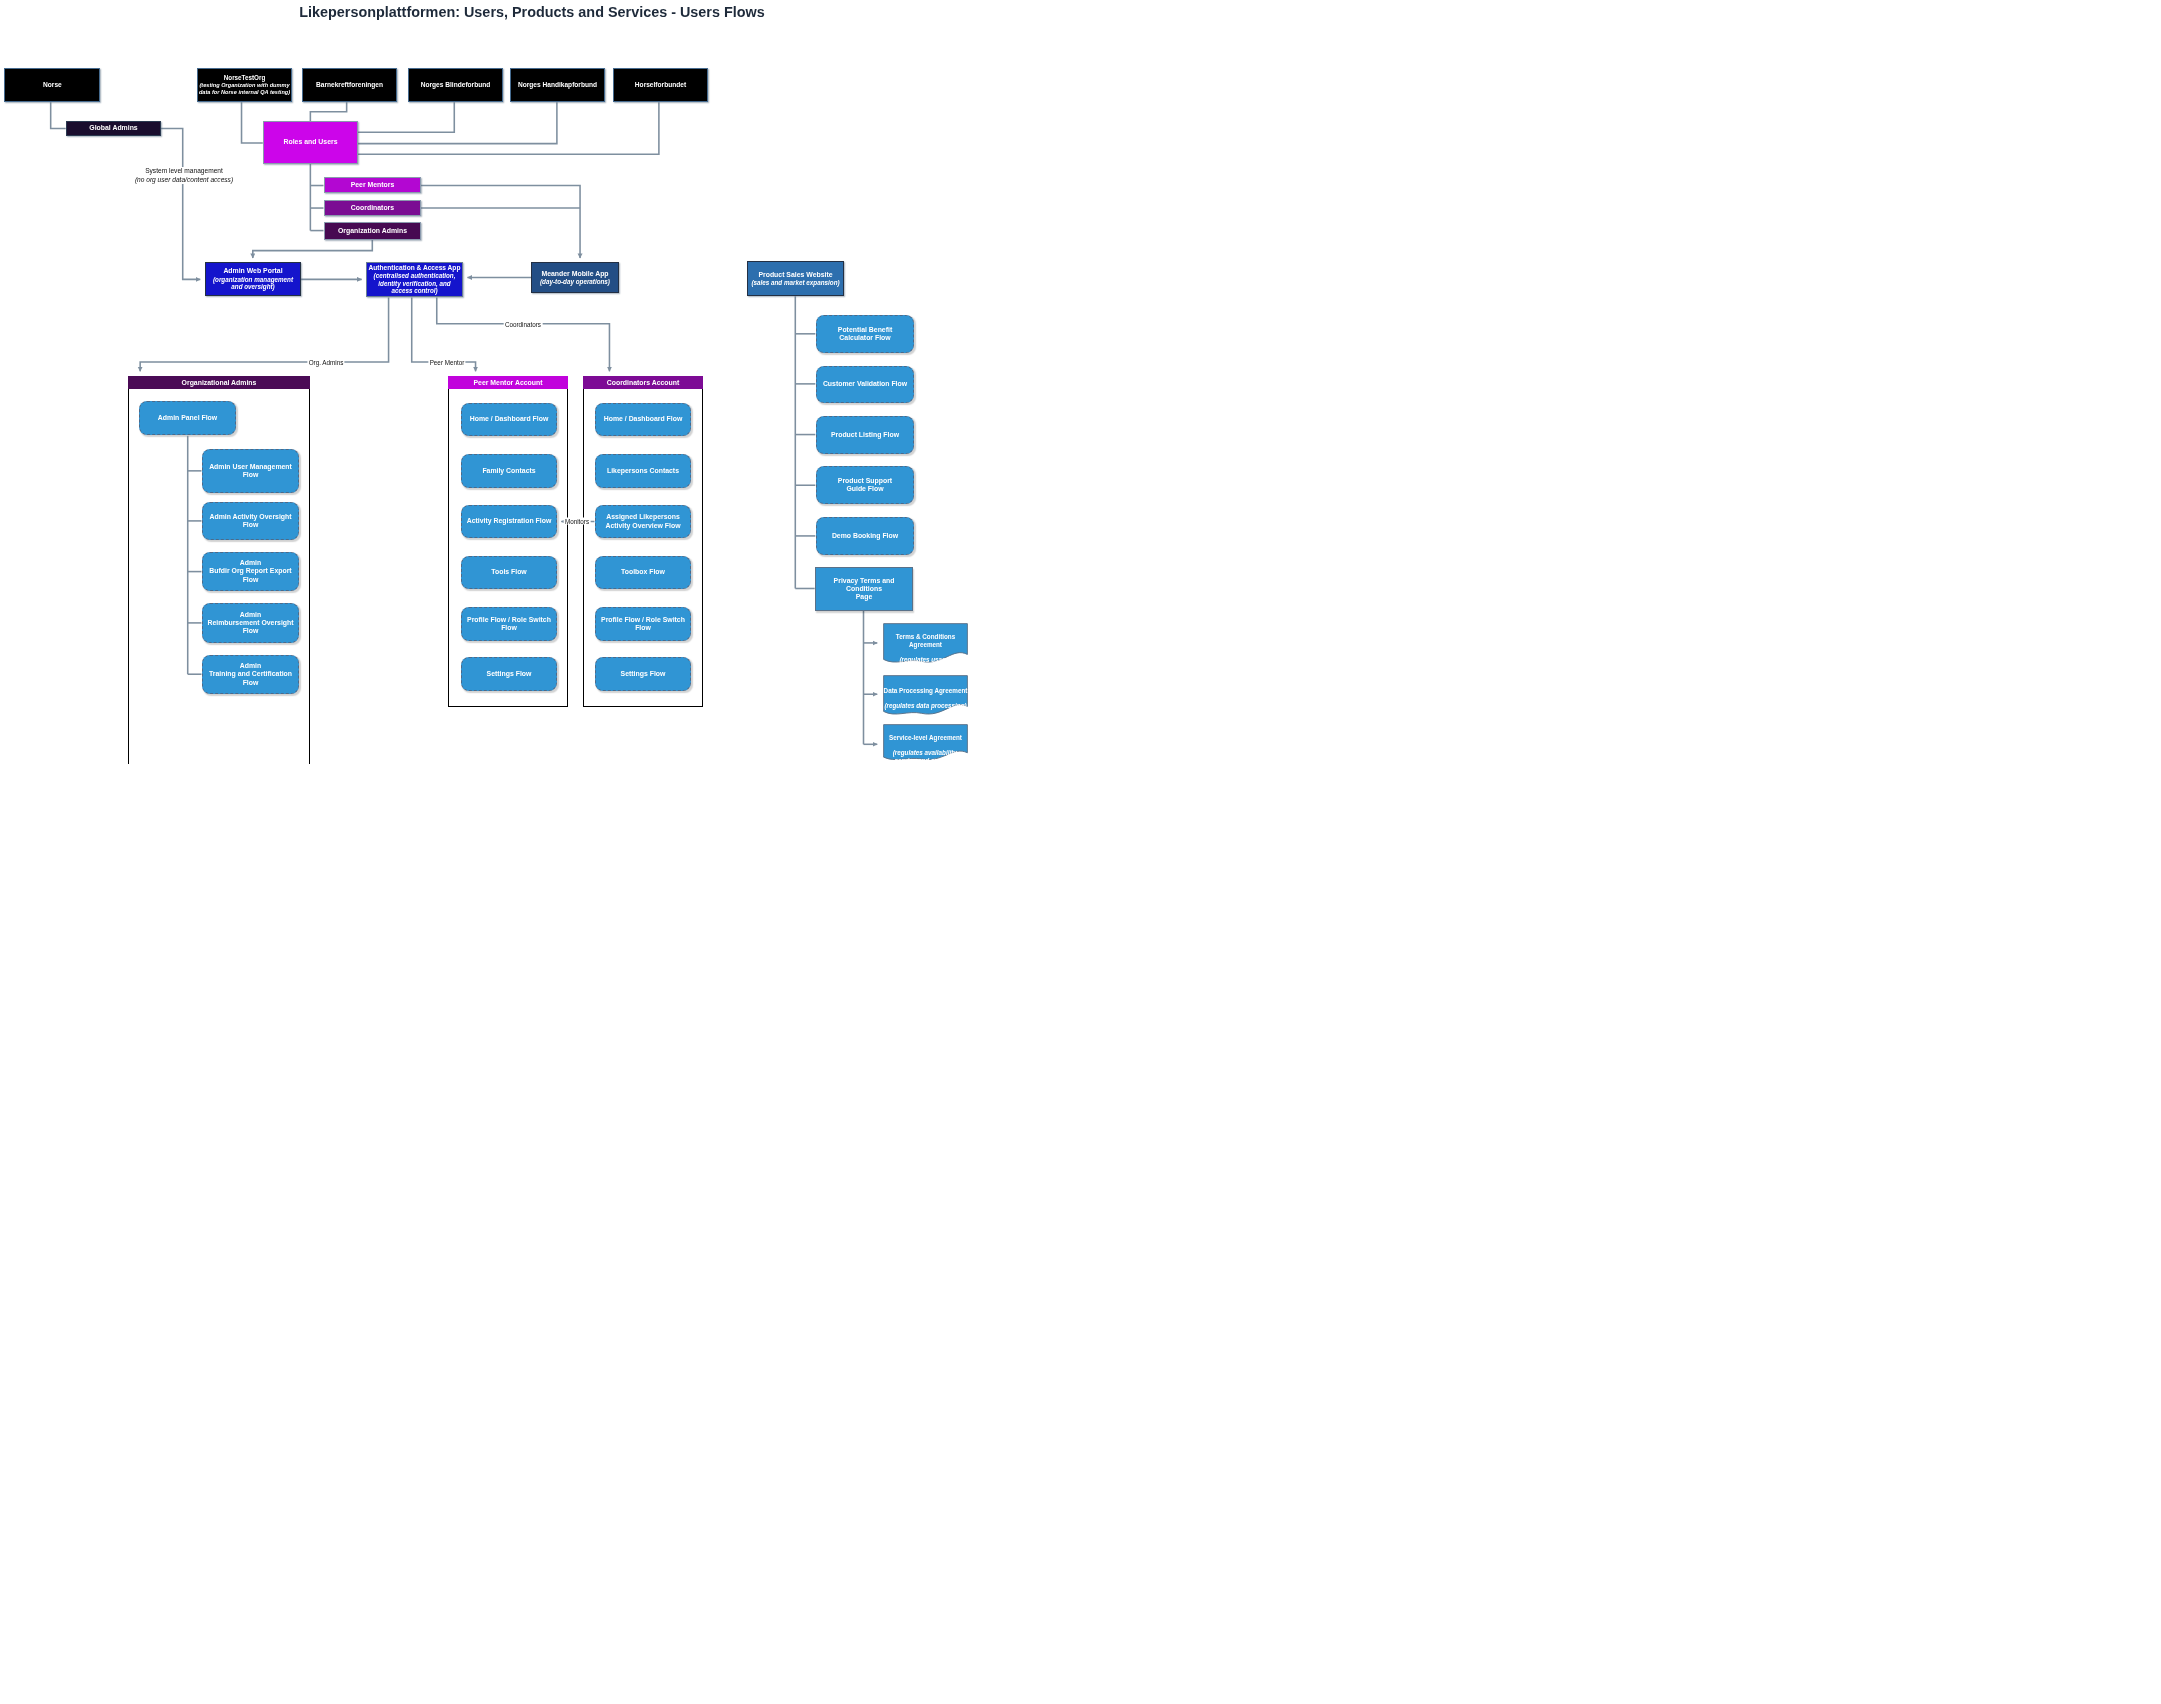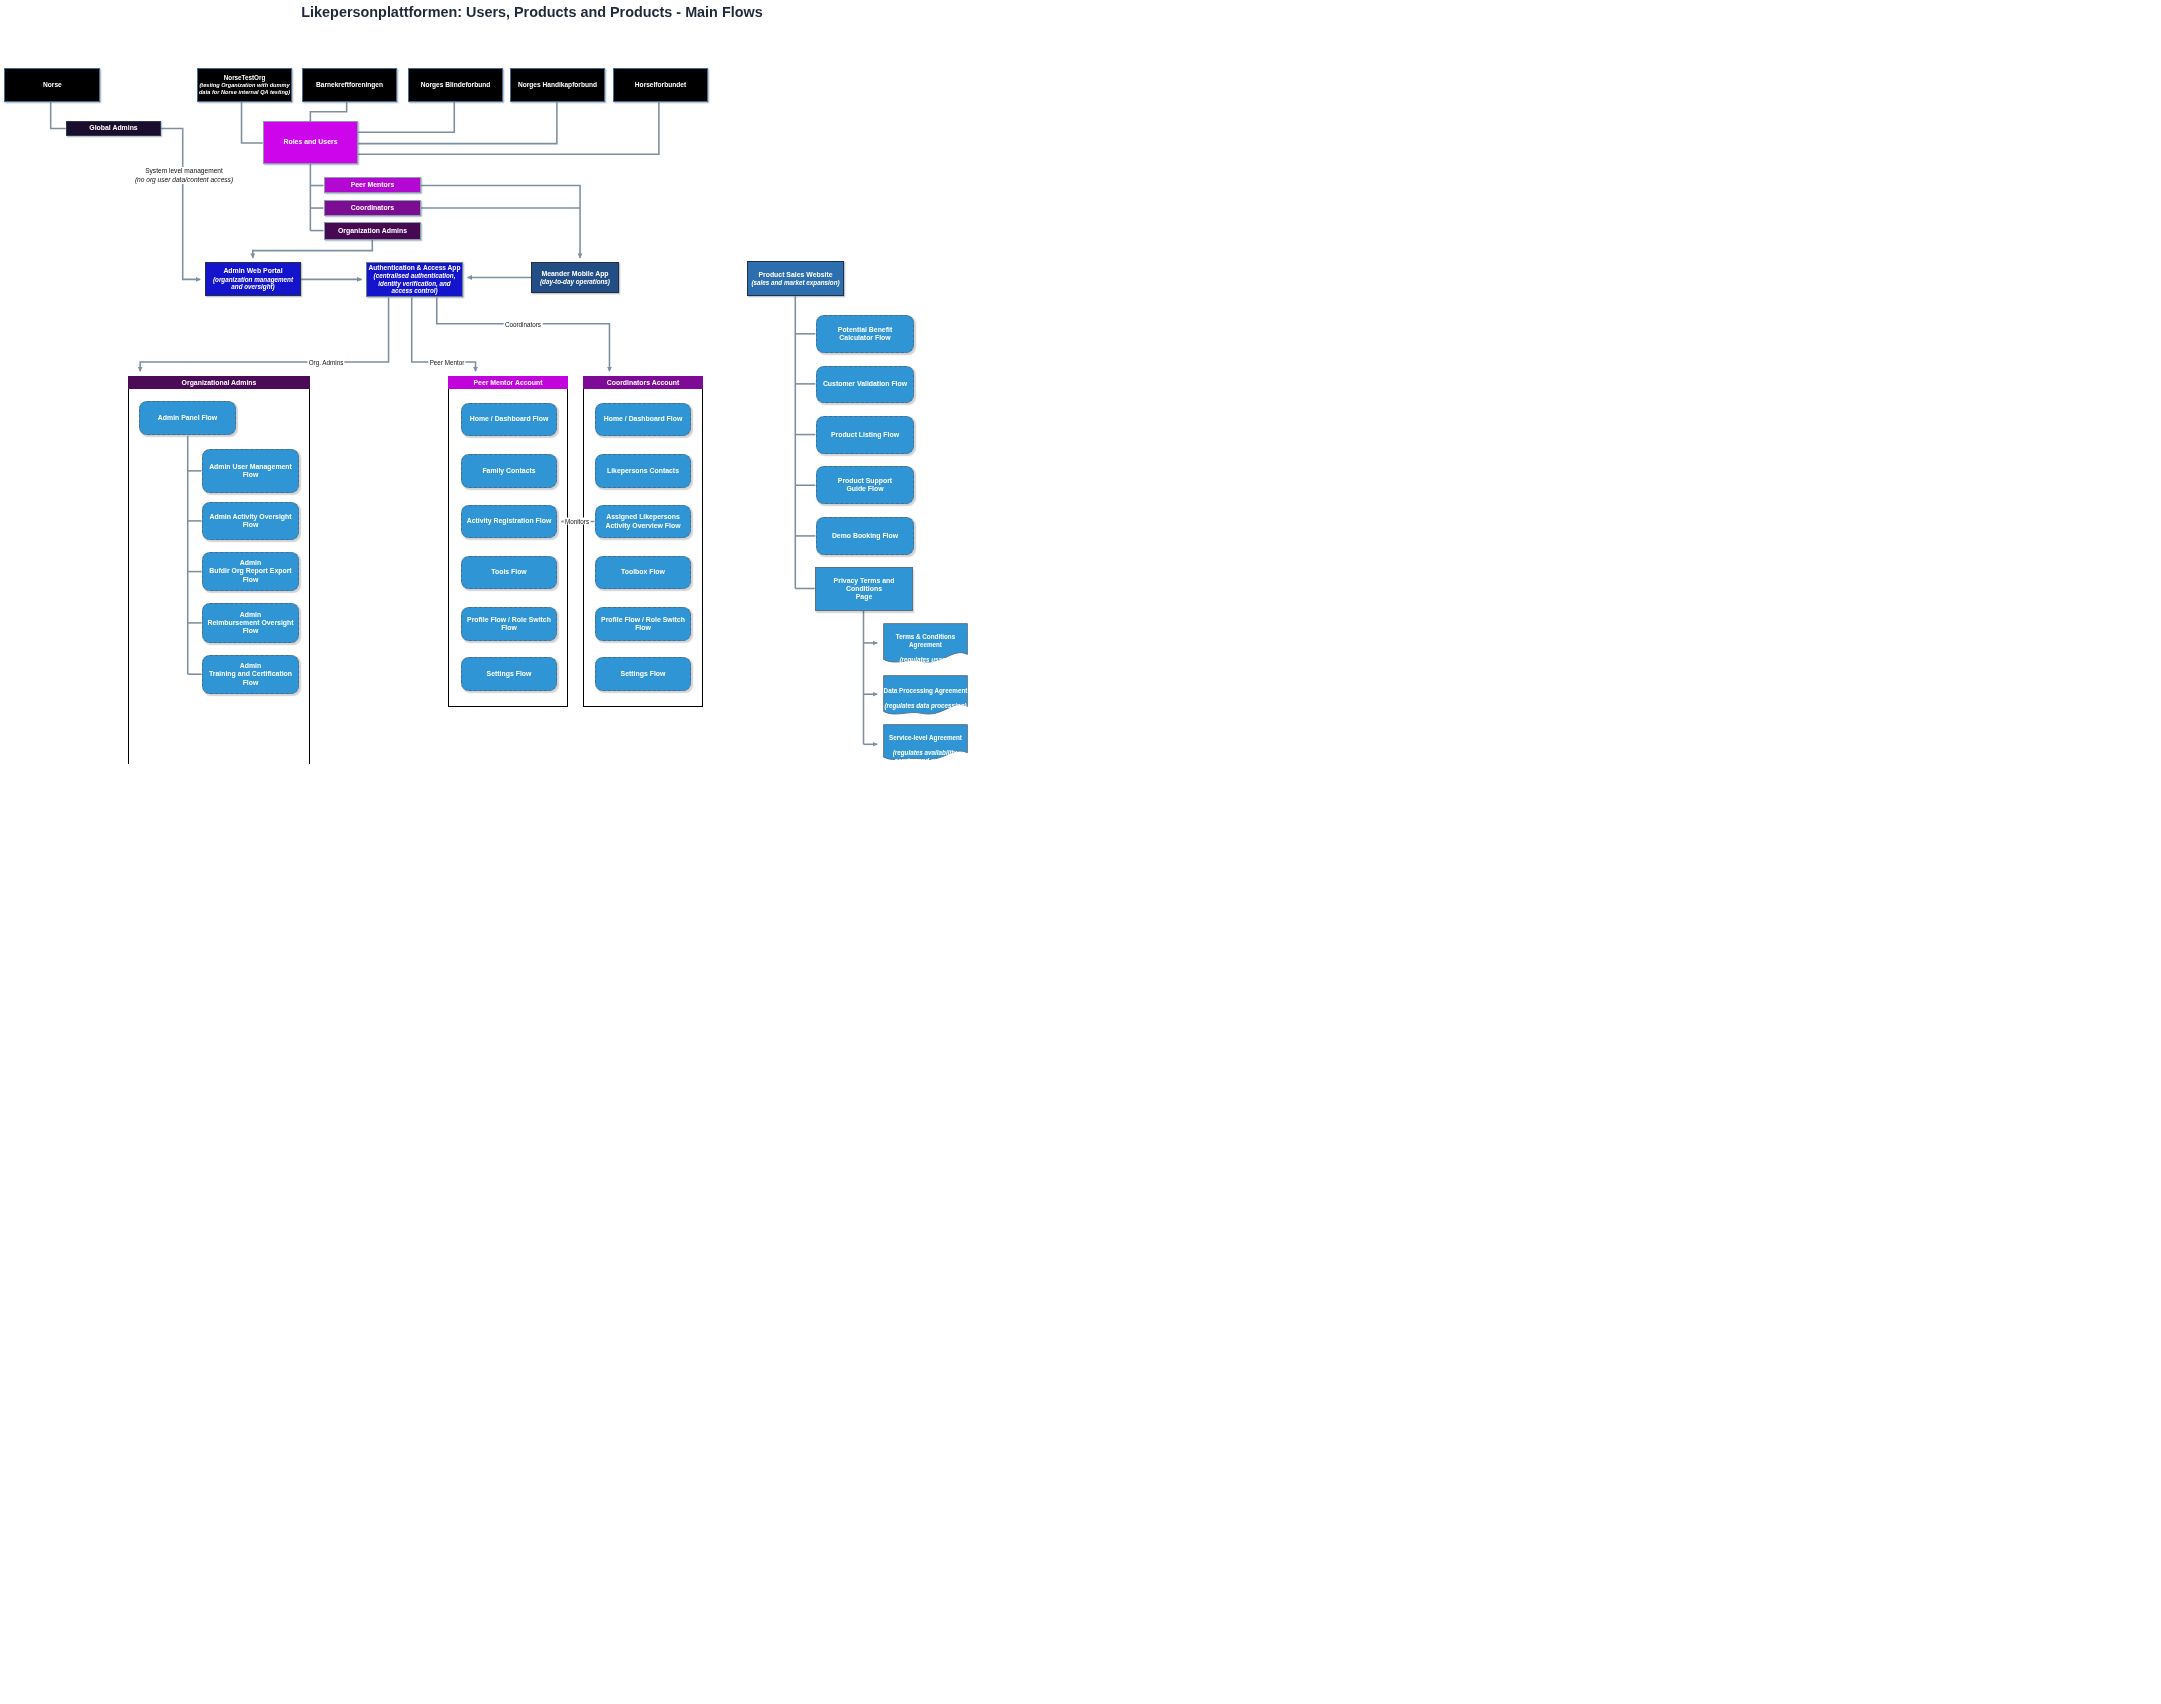--- a/index.html
+++ b/index.html
@@ -38,21 +38,21 @@
   .sys-label{position:absolute;left:130px;top:167px;width:108px;text-align:center;color:#111;font-size:6.6px;line-height:1.3;background:#fff;}
   .sys-label .note{font-style:italic;}
   #title{position:absolute;left:294px;top:3.8px;width:476px;text-align:center;color:#1e2a3a;font-size:14.4px;font-weight:bold;}
   #wires{position:absolute;left:0;top:0;}
 </style>
 </head>
 <body>
 
 <div id="canvas">
 
-  <div id="title">Likepersonplattformen: Users, Products and Products - Main Flows</div>
+  <div id="title">Likepersonplattformen: Users, Products and Services - Users Flows</div>
 
   <div class="container-box" style="left:128px;top:376px;width:182px;height:391px;">
     <div class="col-header hdr-org">Organizational Admins</div>
   </div>
   <div class="container-box" style="left:448px;top:376px;width:120px;height:331px;">
     <div class="col-header hdr-peer">Peer Mentor Account</div>
   </div>
   <div class="container-box" style="left:583px;top:376px;width:120px;height:331px;">
     <div class="col-header hdr-coord">Coordinators Account</div>
   </div>

